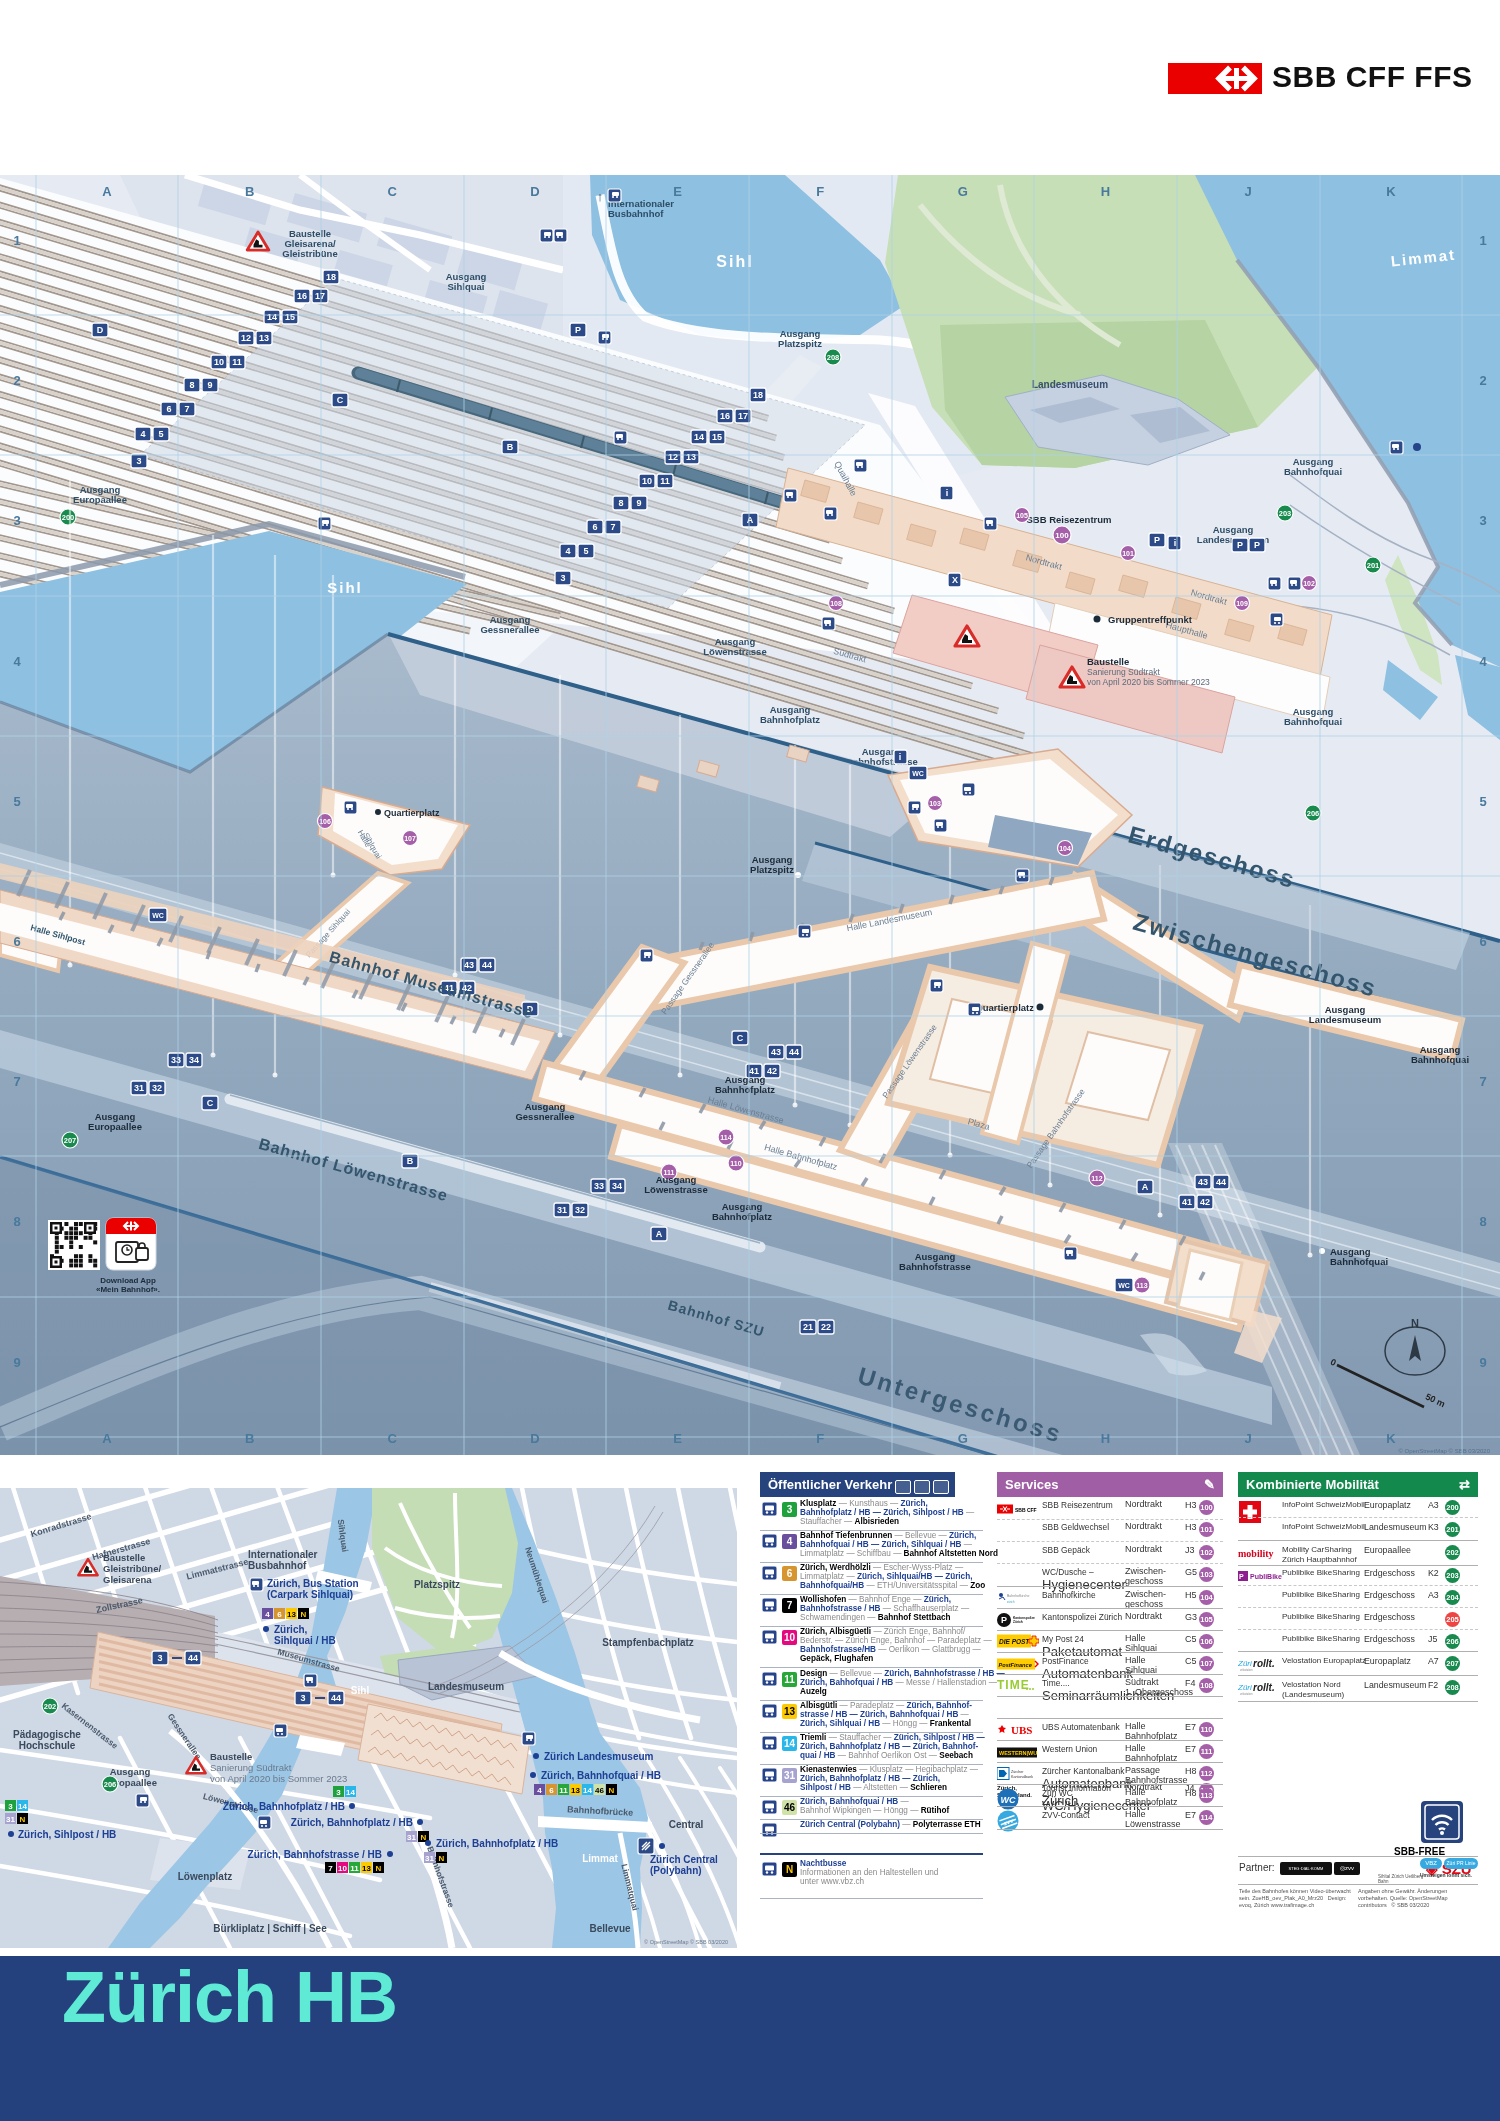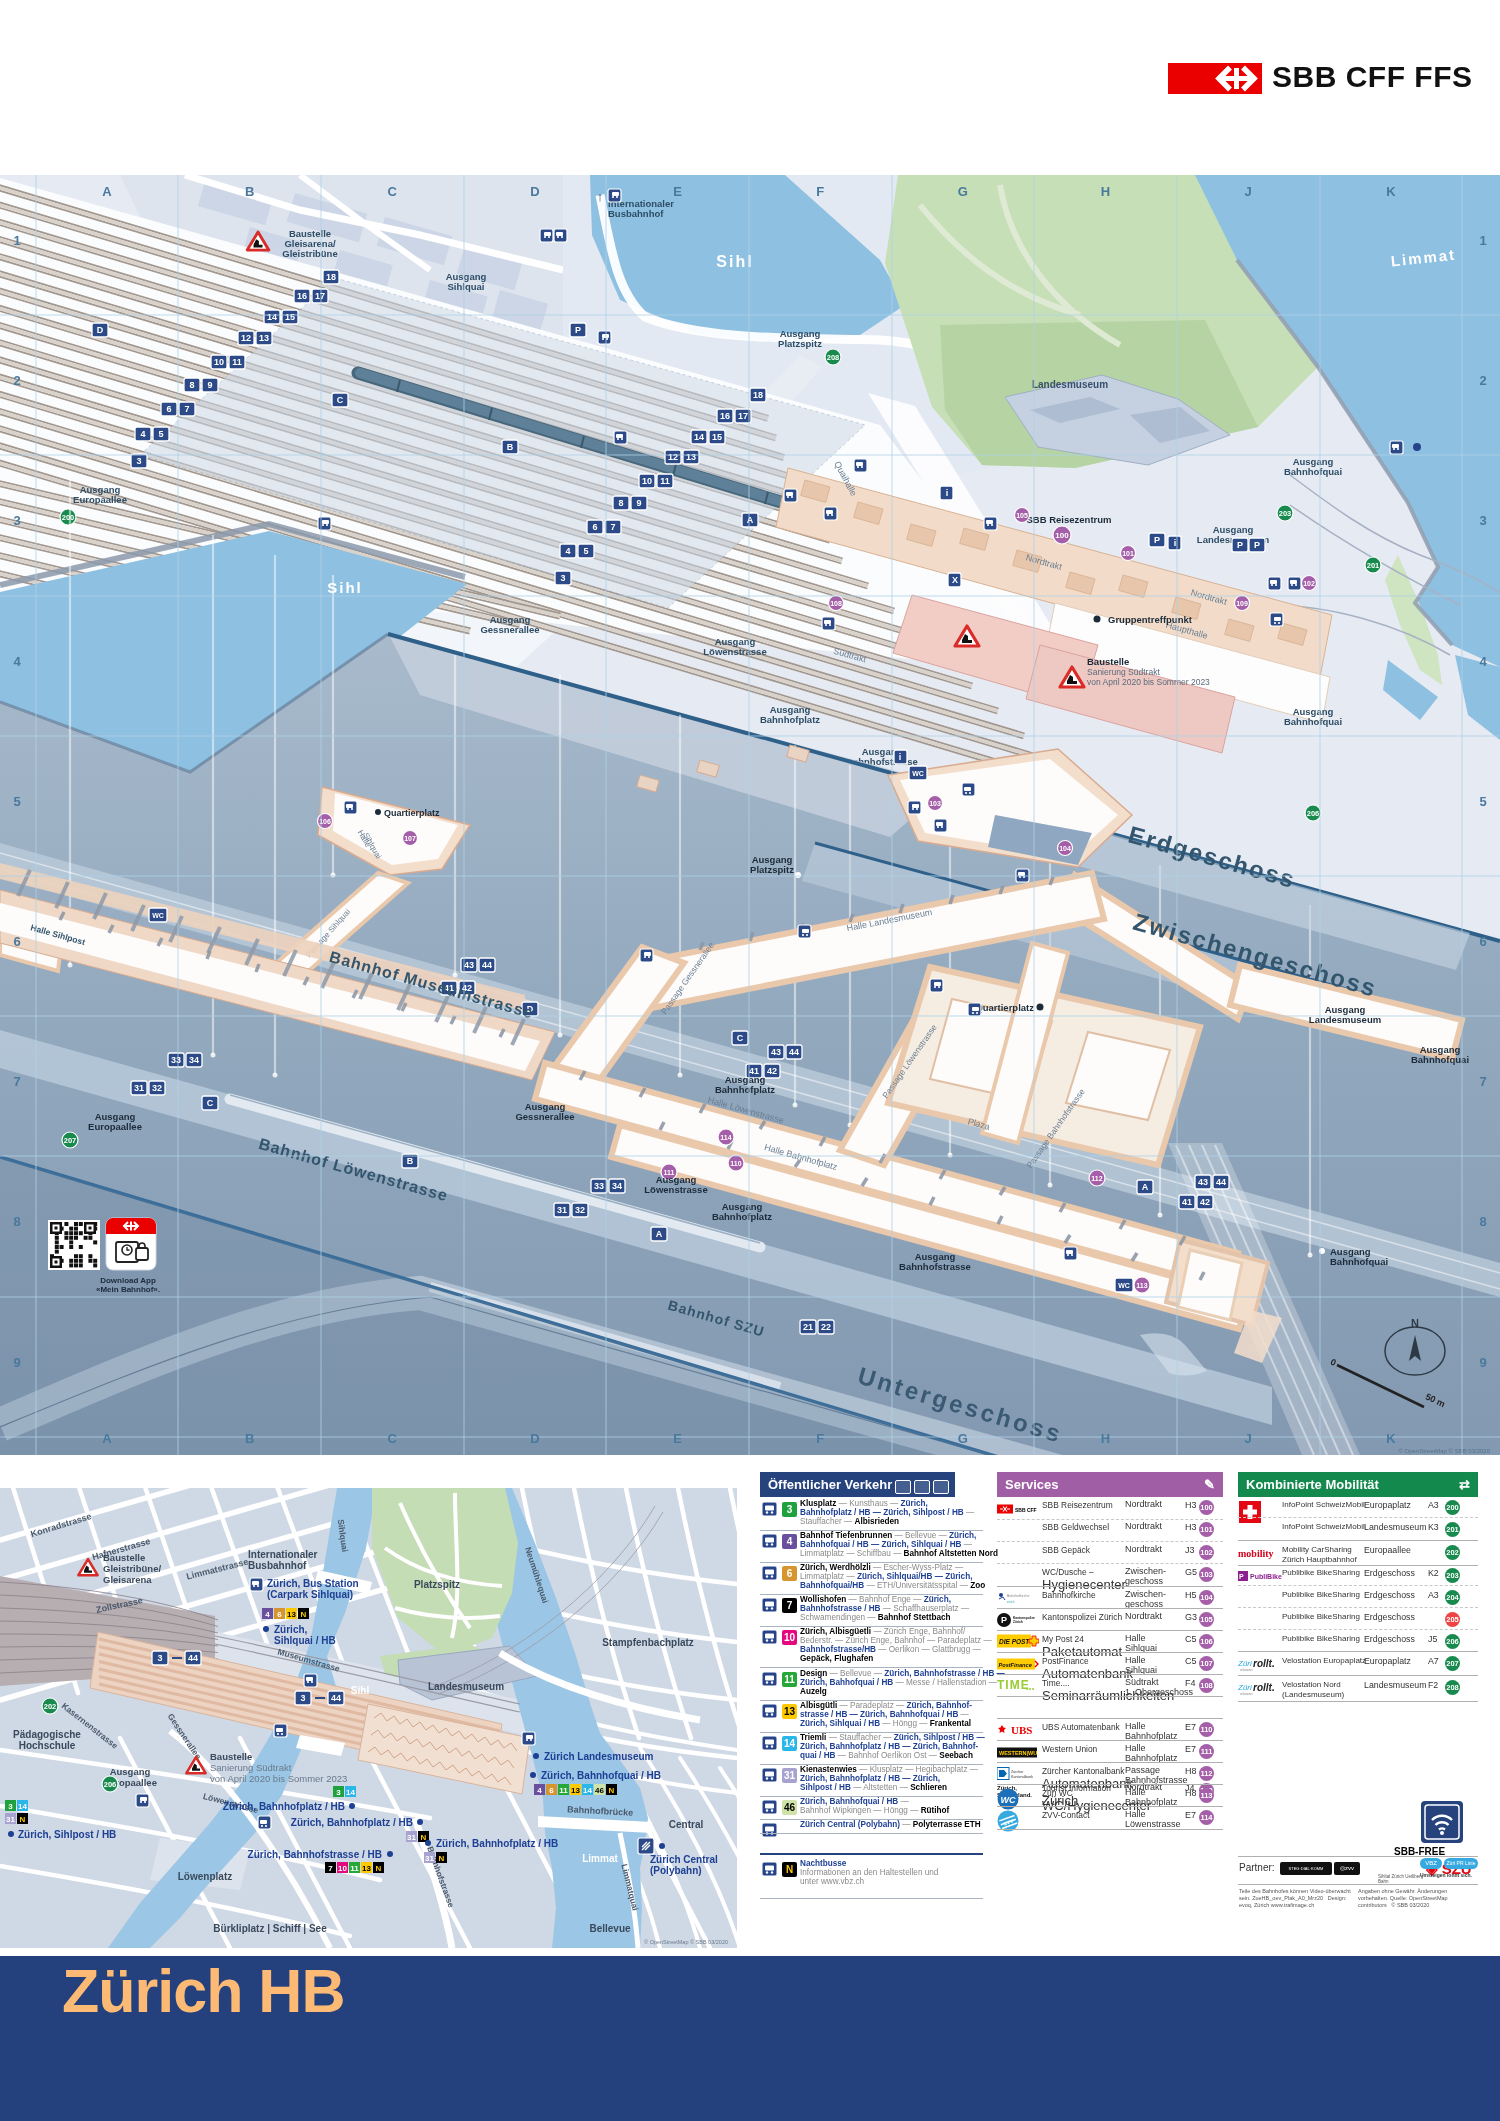--- a/index.html
+++ b/index.html
@@ -29,21 +29,21 @@
 .scirc { position:absolute; left:202px; top:0; width:15px; height:15px; border-radius:50%; color:#fff; font-size:7.5px; font-weight:bold; text-align:center; line-height:15px; }
 .ssep { position:absolute; height:1px; background:#b0b0b0; }
 .ssep.dashed { background:none; border-top:1px dashed #c8c8c8; }
 .mrow { position:absolute; left:1238px; width:240px; height:22px; }
 .mloge { position:absolute; left:0; top:0; }
 .mname { position:absolute; left:44px; top:0; font-size:8px; color:#333; line-height:10px; white-space:nowrap; }
 .mlo { position:absolute; left:126px; top:0; font-size:8.8px; color:#333; }
 .mgrid { position:absolute; left:190px; top:0; font-size:8.8px; color:#333; }
 .mrow .scirc { left:207px; }
 #footer { position:absolute; left:0; top:1956px; width:1500px; height:165px; background:#24417e; }
-#footer div { position:absolute; left:62px; top:0px; font-size:61px; font-weight:bold; color:#fdba74; letter-spacing:-1px; }
+#footer div { position:absolute; left:62px; top:0px; font-size:72px; font-weight:bold; color:#5eead4; letter-spacing:-1px; }
 </style></head>
 <body>
 <div id="logo"><svg width="94" height="31" viewBox="0 0 94 31">
 <path d="M68.5,5 v21 M53,15.5 h31" stroke="#fff" stroke-width="5"></path>
 <path d="M75,4.5 L86,15.5 L75,26.5 M62,4.5 L51,15.5 L62,26.5" stroke="#fff" stroke-width="5.5" fill="none"></path>
 </svg></div>
 <div id="logotext">SBB CFF FFS</div>
 <div id="map"><svg width="1500" height="1280" viewBox="0 0 1500 1280" font-family="Liberation Sans, sans-serif">
 <defs>
         <linearGradient id="lower" x1="0" y1="0" x2="0" y2="1">

